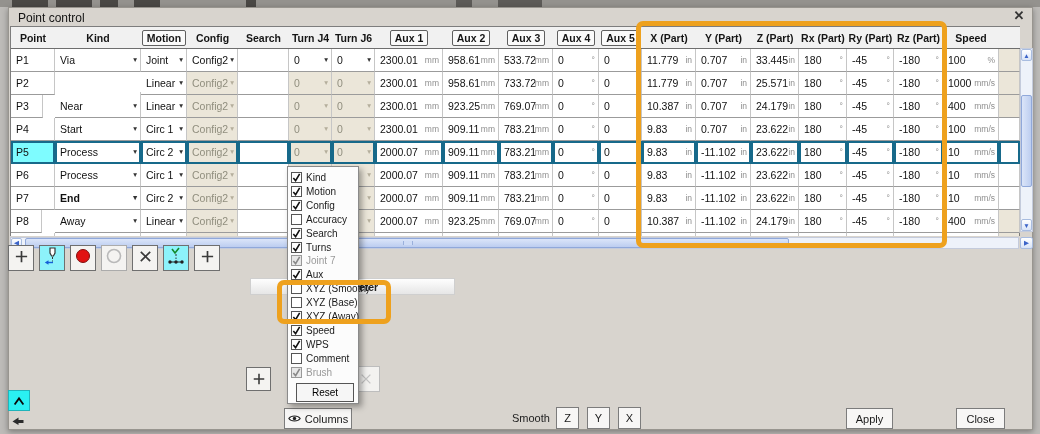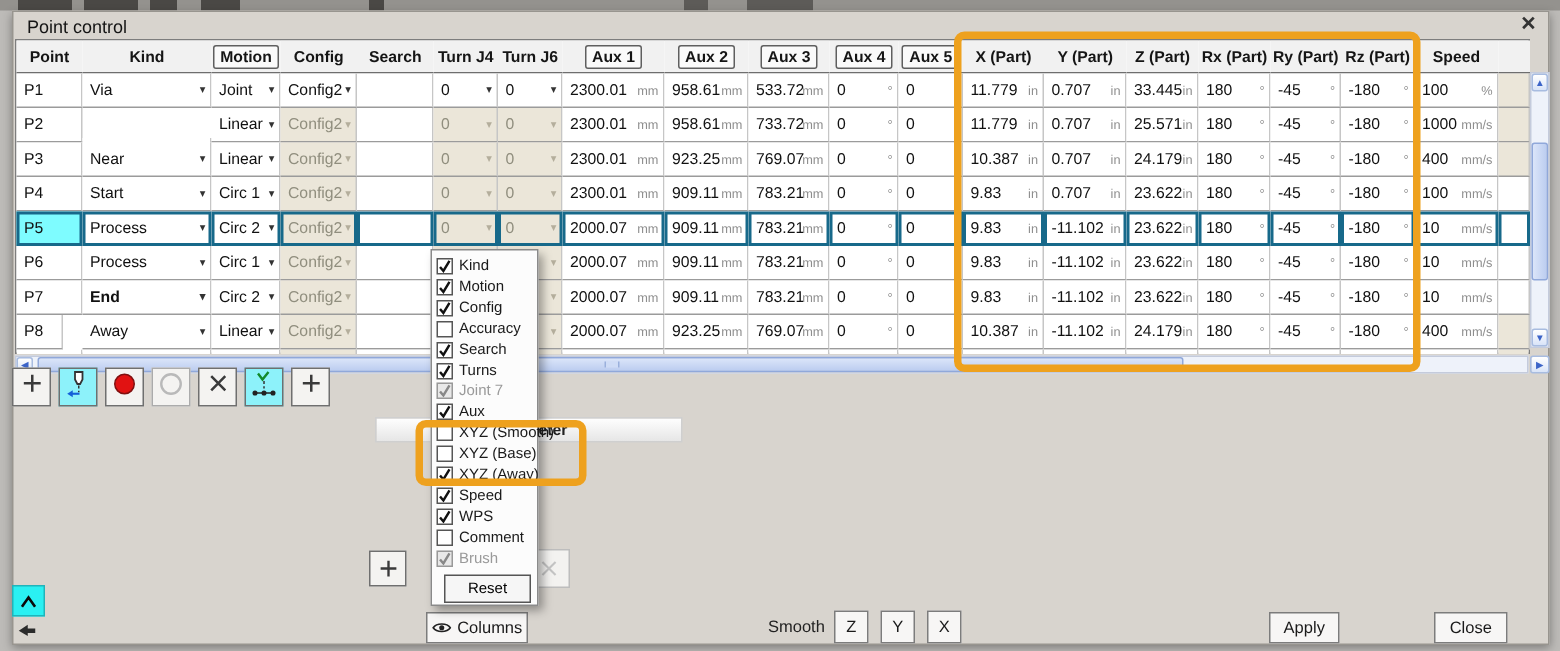--- a/index.html
+++ b/index.html
@@ -280,21 +280,21 @@
       </div>
       <div class="cell" style="left: 883px; top: 45px; width: 49px;">
         <span class="val">-180</span>
         <span class="unit">°</span>
       </div>
       <div class="cell" style="left: 932px; top: 45px; width: 56px;">
         <span class="val">1000</span>
         <span class="unit">mm/s</span>
       </div>
       <div class="cell shaded" style="left: 988px; top: 45px; width: 21px;"></div>
-      <div class="cell" style="left: 0px; top: 68px; width: 44px;">
+      <div class="cell" style="left: 0px; top: 68px; width: 32px;">
         <span class="val">P3</span>
       </div>
       <div class="cell" style="left: 44px; top: 68px; width: 86px;">
         <span class="val">Near</span>
         <span class="dd">▾</span>
       </div>
       <div class="cell" style="left: 130px; top: 68px; width: 46px;">
         <span class="val">Linear</span>
         <span class="dd">▾</span>
       </div>

